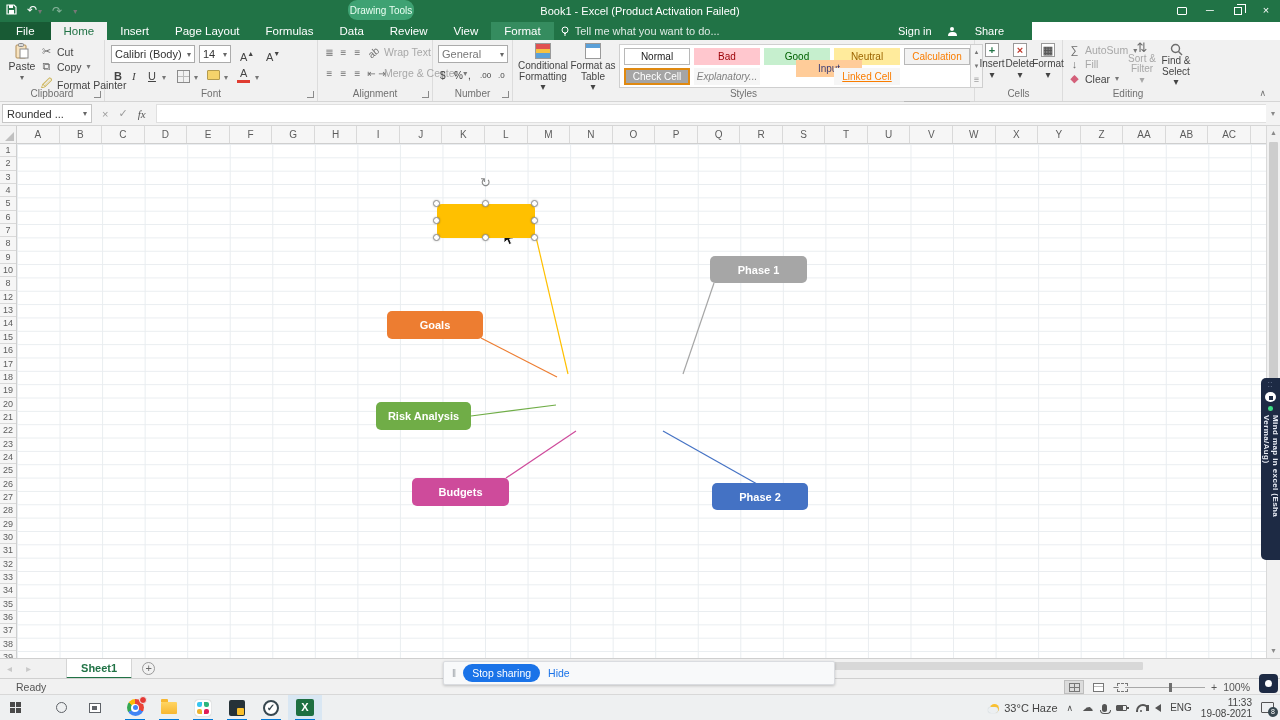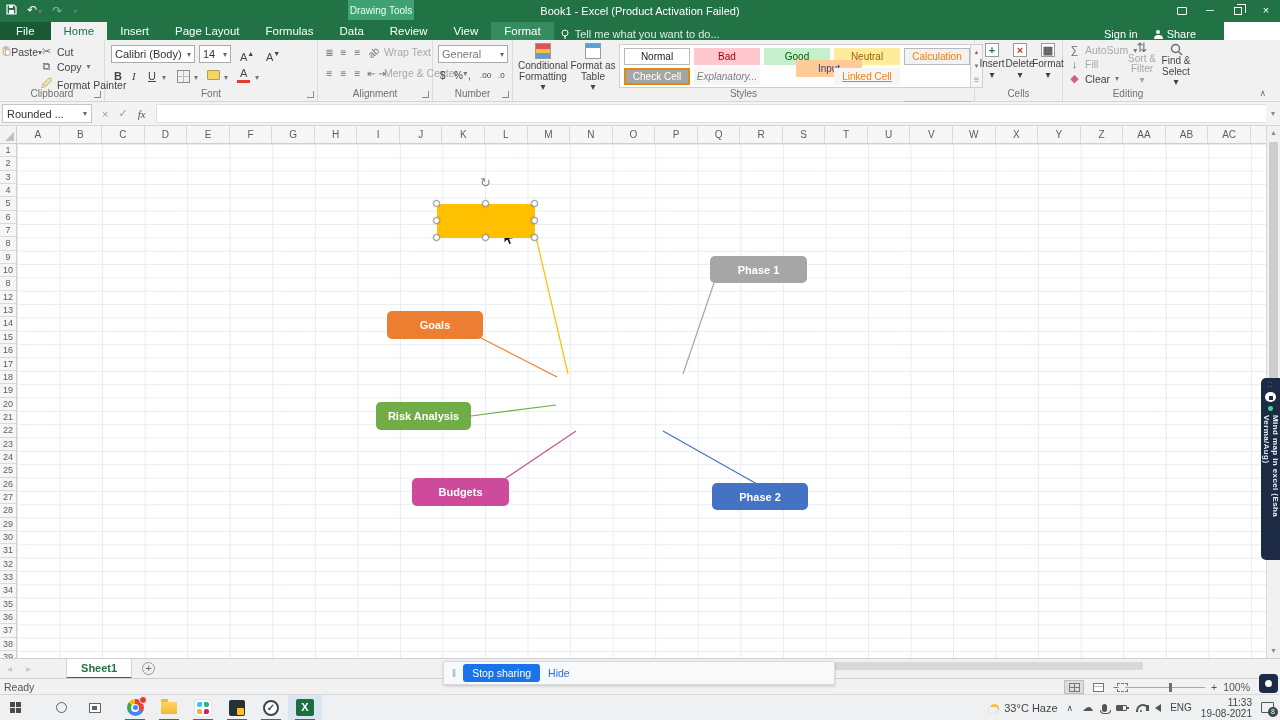--- a/index.html
+++ b/index.html
@@ -8,46 +8,46 @@
          font-family:"Liberation Sans",sans-serif; font-size:11px; color:#333;
          -webkit-font-smoothing:antialiased; }
   .abs { position:absolute; }
 
   
   #titlebar { position:absolute; left:0; top:0; width:1280px; height:22px; background:#217346; color:#fff; }
   .qat { position:absolute; left:6px; top:0; height:22px; display:flex; align-items:center; gap:10px; }
   .qat .qbtn { color:#fff; font-size:12px; line-height:22px; cursor:default; }
   .qat .dim { opacity:.45; }
   #ctx-group { position:absolute; left:348px; top:0; width:66px; height:20px; background:#3ea273;
-               color:#eafff3; font-size:10px; text-align:center; line-height:22px; }
+               color:#eafff3; font-size:10px; text-align:center; line-height:22px;border-radius:9px; }
   #win-title { position:absolute; left:0; top:0; width:100%; text-align:center; line-height:22px; font-size:11px; pointer-events:none; }
   .winbtns { position:absolute; right:0; top:0; height:22px; display:flex; }
   .winbtn { width:28px; height:22px; text-align:center; line-height:20px; font-size:11px; color:#fff; }
   .ricon { display:inline-block; width:10px; height:8px; border:1px solid #fff; border-radius:1px; position:relative; top:1px; }
   .resticon { display:inline-block; width:8px; height:8px; border:1px solid #fff; position:relative; top:1px; }
   .resticon:before { content:""; position:absolute; left:2px; top:-4px; width:8px; height:8px; border:1px solid #fff; border-bottom:none; border-left:none; }
 
   
-  #tabrow { position:absolute; left:0; top:22px; width:1224px; height:18px; background:#217346; display:flex; align-items:flex-end; }
+  #tabrow { position:absolute; left:0; top:22px; width:1032px; height:18px; background:#217346; display:flex; align-items:center; }
   .rtab { padding:0 13px; line-height:18px; color:#fff; font-size:11.5px; white-space:nowrap; }
   .rtab.file { background:#185a34; padding:0 16px; }
   .rtab.active { background:#f1f1f1; color:#217346; }
   .rtab.contextual { background:#358c5f; }
   #tellme { display:flex; align-items:center; gap:5px; color:rgba(255,255,255,.85); margin-left:6px; font-size:11px; }
   #signin-area { margin-left:auto; display:flex; align-items:center; gap:16px; padding-right:28px; color:#fff; }
   .person { display:inline-block; width:9px; height:9px; position:relative; }
   .person:before { content:""; position:absolute; left:2.5px; top:0; width:4px; height:4px; border-radius:50%; background:#fff; }
   .person:after { content:""; position:absolute; left:0; bottom:0; width:9px; height:4px; border-radius:4px 4px 0 0; background:#fff; }
 
   
   #ribbon { position:absolute; left:0; top:40px; width:1280px; height:62px; background:#f1f1f1; border-bottom:1px solid #d5d5d5; }
   .rgroup { position:absolute; top:0; height:61px; border-right:1px solid #dcdcdc; }
   .glabel { position:absolute; bottom:2px; left:0; width:100%; text-align:center; font-size:10px; color:#707070; }
   .launcher { position:absolute; right:3px; bottom:3px; width:7px; height:7px; border-right:1.5px solid #8a8a8a; border-bottom:1.5px solid #8a8a8a; }
-  .rbig { position:absolute; top:3px; display:flex; flex-direction:row; align-items:center; width:40px; color:#444; font-size:10.5px; line-height:11px; text-align:center; }
+  .rbig { position:absolute; top:3px; display:flex; flex-direction:column; align-items:center; width:40px; color:#444; font-size:10.5px; line-height:11px; text-align:center; }
   .rbig .dd { font-size:8px; color:#666; }
   .rsmall { position:absolute; display:flex; align-items:center; gap:4px; font-size:10.5px; color:#444; white-space:nowrap; }
   .sic { display:inline-block; width:13px; text-align:center; color:#6d6d6d; font-size:11px; }
   .ddl { font-size:8px; color:#777; margin-left:1px; }
   .fbtn { display:inline-block; text-align:center; font-size:11px; color:#444; padding:0 3px; line-height:16px; }
   .combo { background:#fff; border:1px solid #ababab; height:18px; display:flex; align-items:center;
            font-size:11px; color:#333; padding:0 3px; }
   .combo .cdd { margin-left:auto; font-size:8px; color:#666; }
   .alico { display:inline-block; width:13px; font-size:10px; color:#6d6d6d; text-align:center; }
   .stylecell { position:absolute; width:66px; height:17px; font-size:10px; display:flex; align-items:center; justify-content:center; border:1px solid transparent; }
@@ -100,21 +100,21 @@
   .vico.v3 { border-style:dashed; border-width:1px; }
   #zoomctl { position:absolute; right:30px; top:2px; display:flex; align-items:center; gap:6px; color:#555; }
   #zoomtrack { width:80px; height:1px; background:#a8a8a8; position:relative; }
   #zoomthumb { position:absolute; left:44px; top:-4px; width:3px; height:9px; background:#6f6f6f; }
 
   
   #notif { position:absolute; left:443px; top:661px; width:392px; height:24px; background:#f8f9fa; border:1px solid #dadce0;
            border-radius:2px; box-shadow:0 1px 3px rgba(0,0,0,.2); display:flex; align-items:center; gap:8px; padding:0 8px; z-index:50; }
   #notif .drag { color:#9aa0a6; font-size:10px; letter-spacing:-1px; }
   #notif .ntext { font-size:10.5px; color:#3c4043; white-space:nowrap; }
-  #stop-sharing { background:#1a73e8; color:#fff; border:none; border-radius:3px; font-size:10.5px; padding:3px 9px; font-family:inherit; }
+  #stop-sharing { background:#1a73e8; color:#fff; border:none; border-radius:12px; font-size:10.5px; padding:3px 9px; font-family:inherit; }
   #hide-link { color:#1a73e8; font-size:10.5px; }
 
   
   #taskbar { position:absolute; left:0; top:694px; width:1280px; height:26px; background:#eef0f1; border-top:1px solid #d8d8d8; display:flex; align-items:center; z-index:60; }
   #startbtn { width:30px; height:26px; display:flex; align-items:center; justify-content:center; }
   .winlogo { width:11px; height:11px; display:grid; grid-template-columns:5px 5px; grid-template-rows:5px 5px; gap:1px; }
   .winlogo span { background:#4a4a4a; }
   #searchbox { width:212px; height:22px; background:#fff; border:1px solid #b5b9bd; display:flex; align-items:center; gap:6px; padding:0 8px; }
   #searchbox input { border:none; outline:none; flex:1; font-size:11px; font-family:inherit; color:#444; background:transparent; }
   .tbicon { width:34px; height:26px; display:flex; align-items:center; justify-content:center; position:relative; }
@@ -208,21 +208,21 @@
     <span class="rtab contextual">Format</span>
     <div id="tellme">
     <svg width="10" height="11" viewBox="0 0 10 11">
         <circle cx="5" cy="4" r="3" fill="none" stroke="#fff" stroke-width="1"></circle>
         <path d="M4 7.5h2M4 9h2" stroke="#fff" stroke-width="1"></path>
       </svg>
     <span>Tell me what you want to do...</span>
   </div>
   <div id="signin-area">
     <span>Sign in</span>
-    <span style="display:flex;align-items:center;gap:4px;">
+    <span style="display:flex;align-items:center;gap:18px;">
         <span class="person"></span>
         <span>Share</span>
       </span>
   </div>
 </div>
 
 <div id="ribbon">
 
   <div class="rgroup" style="left:0;width:105px">
     <div class="rbig" style="left:2px">
@@ -544,21 +544,21 @@
   <span class="tabnav dim">◂</span>
   <span class="tabnav dim" style="margin-right:28px">▸</span>
   <div id="sheettab">Sheet1</div>
   <div id="addsheet">+</div>
 </div>
 <div id="hscroll">
     <div id="hthumb"></div>
   </div>
 
 <div id="statusbar">
-  <span style="position:absolute;left:4px;top:2px">Ready</span>
+  <span style="position:absolute;left:16px;top:2px">Ready</span>
   <div id="views">
     <span class="vbtn on">
         <span class="vico v1"></span>
       </span>
     <span class="vbtn">
         <span class="vico v2"></span>
       </span>
     <span class="vbtn">
         <span class="vico v3"></span>
       </span>

